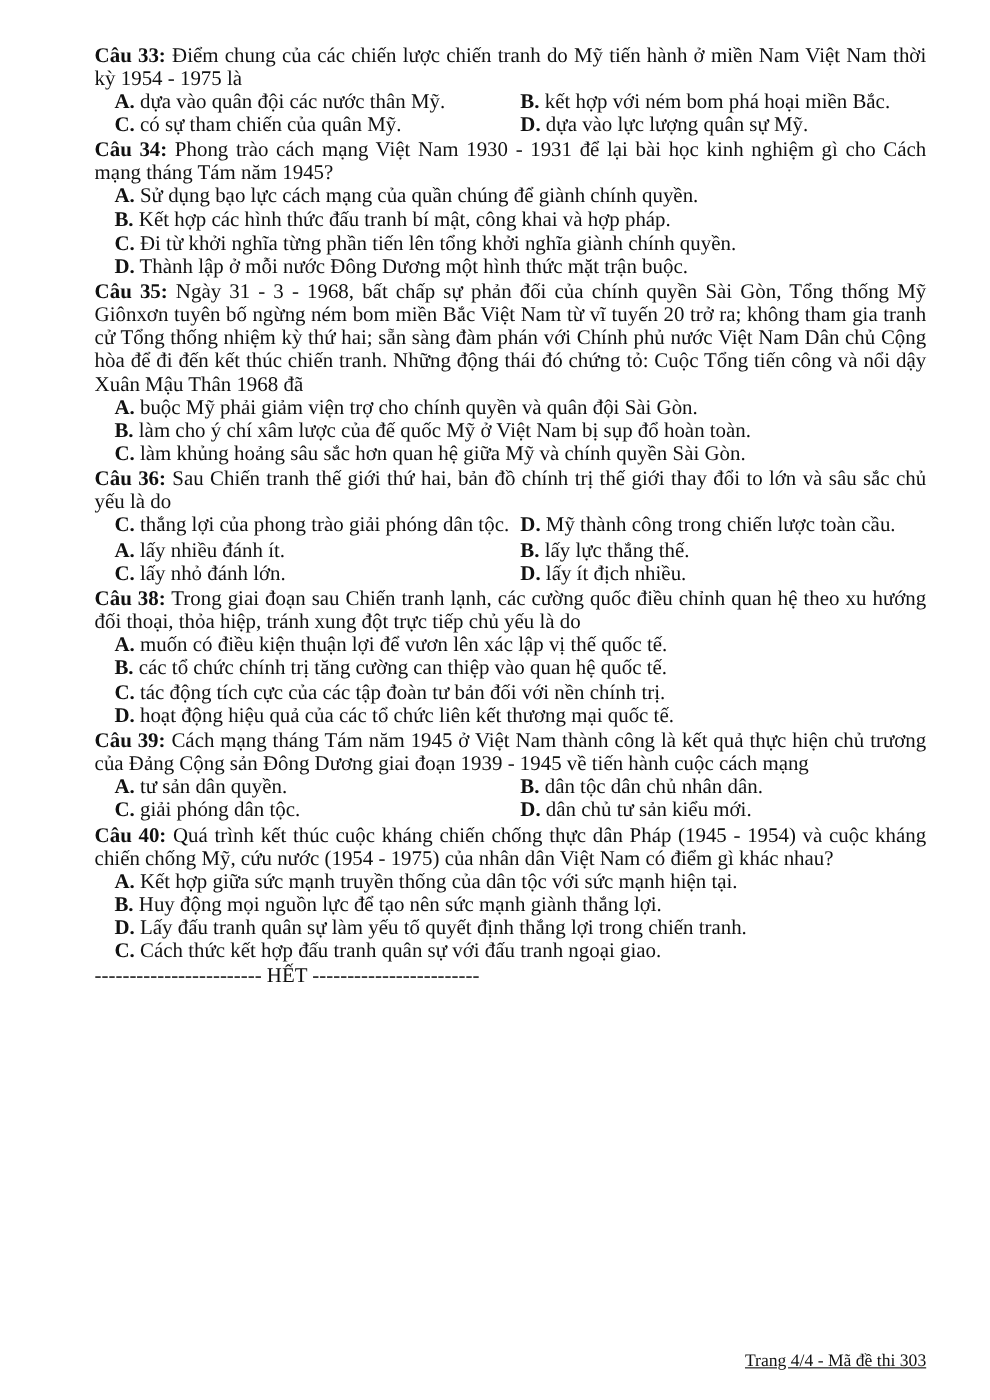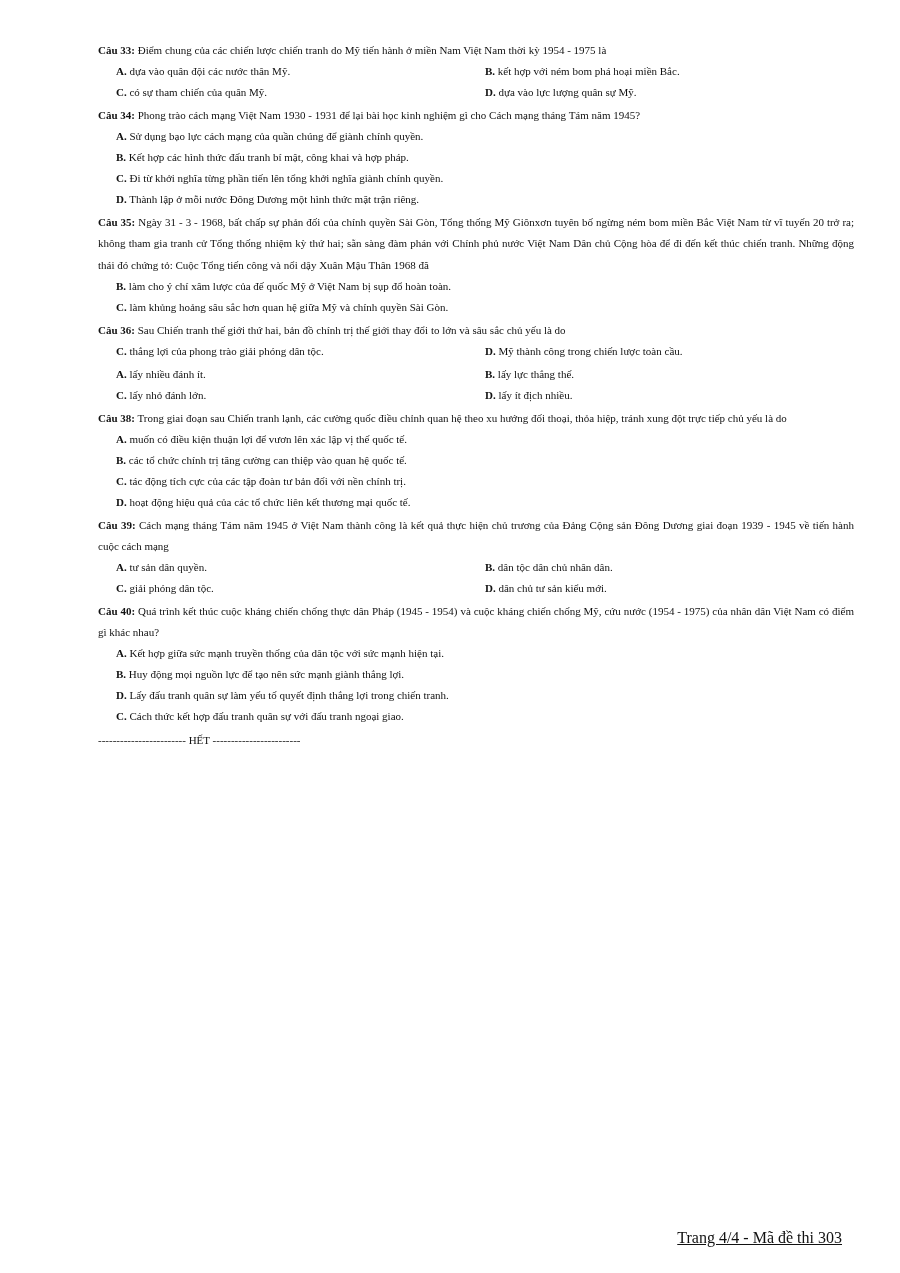--- a/index.html
+++ b/index.html
@@ -1,18 +1,18 @@
 <!DOCTYPE html>
 <html><head>
 <meta charset="utf-8">
 <style>
   html, body { margin:0; padding:0; background:#ffffff; }
   body { width:900px; height:1273px; position:relative; overflow:hidden;
          font-family:"Liberation Serif", "DejaVu Serif", serif; color:#111; }
-  .page { position:absolute; left:98px; top:40px; width:756px; font-size:11px; line-height:21.1px; }
+  .page { position:absolute; left:86px; top:40px; width:756px; font-size:19px; line-height:21.1px; }
   .q { margin:0 0 1.8px 0; }
   .stem { text-align:justify; margin:0; }
   .qlabel { font-weight:bold; }
   .opts { margin:0; padding-left:18px; }
   .opt { margin:0; }
   .optrow { display:flex; margin:0; }
   .optrow .cell { margin:0; }
   .grid2 .cell { width:376px; }
   .letter { font-weight:bold; }
   .end { text-align:left; margin-top:2px; letter-spacing:0px; }
@@ -36,27 +36,28 @@
       </div>
     </div>
   </div>
 
   <div class="q">
     <p class="stem"><span class="qlabel">Câu 34:</span><span> Phong trào cách mạng Việt Nam 1930 - 1931 để lại bài học kinh nghiệm gì cho Cách mạng tháng Tám năm 1945?</span></p>
     <div class="opts">
       <p class="opt"><span class="letter">A.</span><span> Sử dụng bạo lực cách mạng của quần chúng để giành chính quyền.</span></p>
       <p class="opt"><span class="letter">B.</span><span> Kết hợp các hình thức đấu tranh bí mật, công khai và hợp pháp.</span></p>
       <p class="opt"><span class="letter">C.</span><span> Đi từ khởi nghĩa từng phần tiến lên tổng khởi nghĩa giành chính quyền.</span></p>
-      <p class="opt"><span class="letter">D.</span><span> Thành lập ở mỗi nước Đông Dương một hình thức mặt trận riêng.</span></p>
+      <p class="opt"><span class="letter">D.</span><span> Thành lập ở mỗi nước Đông Dương một hình thức mặt trận buộc.</span></p>
     </div>
   </div>
 
   <div class="q">
     <p class="stem"><span class="qlabel">Câu 35:</span><span> Ngày 31 - 3 - 1968, bất chấp sự phản đối của chính quyền Sài Gòn, Tổng thống Mỹ Giônxơn tuyên bố ngừng ném bom miền Bắc Việt Nam từ vĩ tuyến 20 trở ra; không tham gia tranh cử Tổng thống nhiệm kỳ thứ hai; sẵn sàng đàm phán với Chính phủ nước Việt Nam Dân chủ Cộng hòa để đi đến kết thúc chiến tranh. Những động thái đó chứng tỏ: Cuộc Tổng tiến công và nổi dậy Xuân Mậu Thân 1968 đã</span></p>
     <div class="opts">
+      <p class="opt"><span class="letter">A.</span><span> buộc Mỹ phải giảm viện trợ cho chính quyền và quân đội Sài Gòn.</span></p>
       <p class="opt"><span class="letter">B.</span><span> làm cho ý chí xâm lược của đế quốc Mỹ ở Việt Nam bị sụp đổ hoàn toàn.</span></p>
       <p class="opt"><span class="letter">C.</span><span> làm khủng hoảng sâu sắc hơn quan hệ giữa Mỹ và chính quyền Sài Gòn.</span></p>
     </div>
   </div>
 
   <div class="q">
     <p class="stem"><span class="qlabel">Câu 36:</span><span> Sau Chiến tranh thế giới thứ hai, bản đồ chính trị thế giới thay đổi to lớn và sâu sắc chủ yếu là do</span></p>
     <div class="opts grid2">
       <div class="optrow">
         <p class="cell"><span class="letter">C.</span><span> thắng lợi của phong trào giải phóng dân tộc.</span></p>

